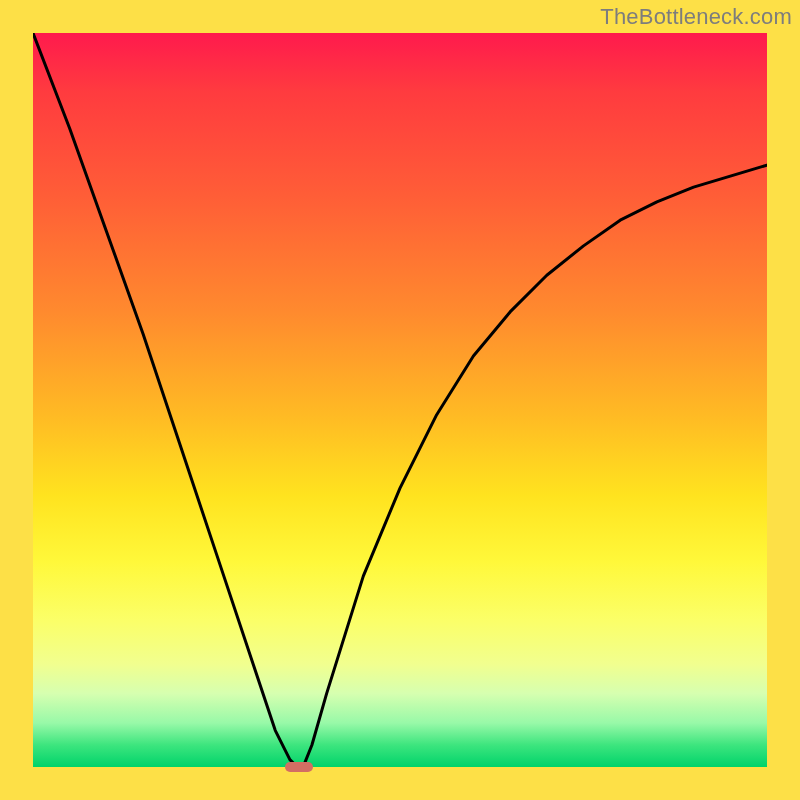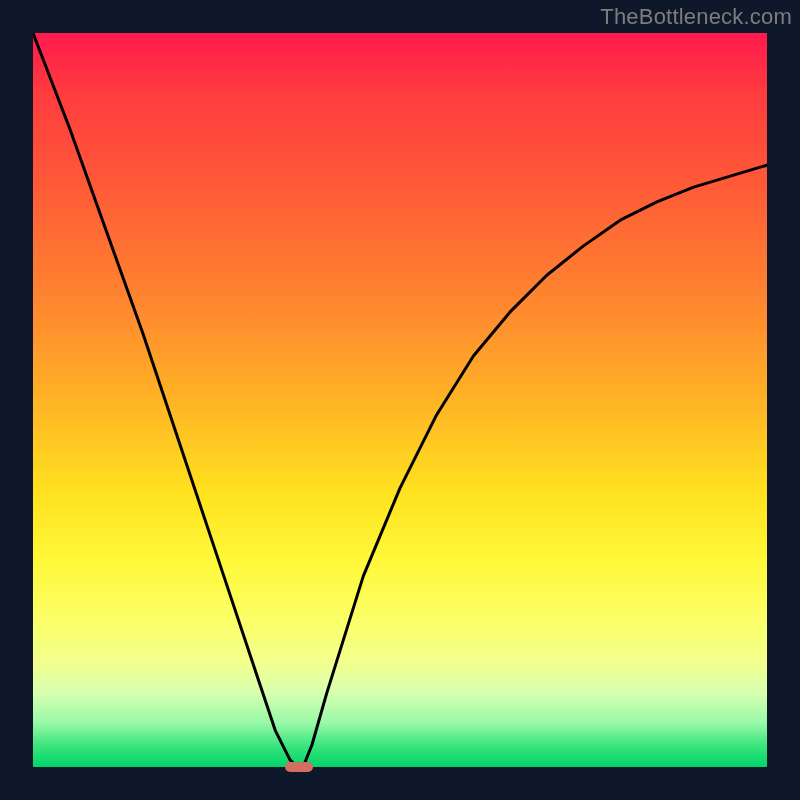--- a/index.html
+++ b/index.html
@@ -7,21 +7,21 @@
     padding: 0;
     width: 800px;
     height: 800px;
     background: #000;
     overflow: hidden;
   }
   .stage {
     position: relative;
     width: 800px;
     height: 800px;
-    background: #0f172a;
+    background: #fde047;
   }
   .plot {
     position: absolute;
     left: 33px;
     top: 33px;
     width: 734px;
     height: 734px;
     
     background: linear-gradient(
       to bottom,

